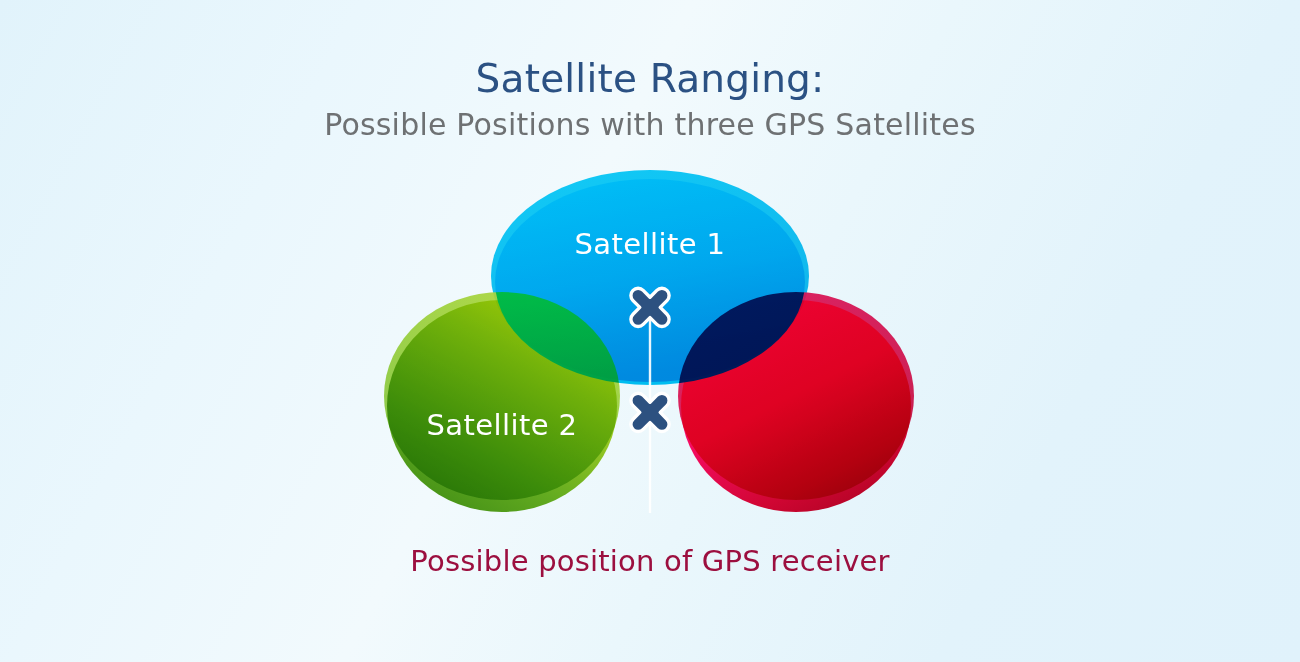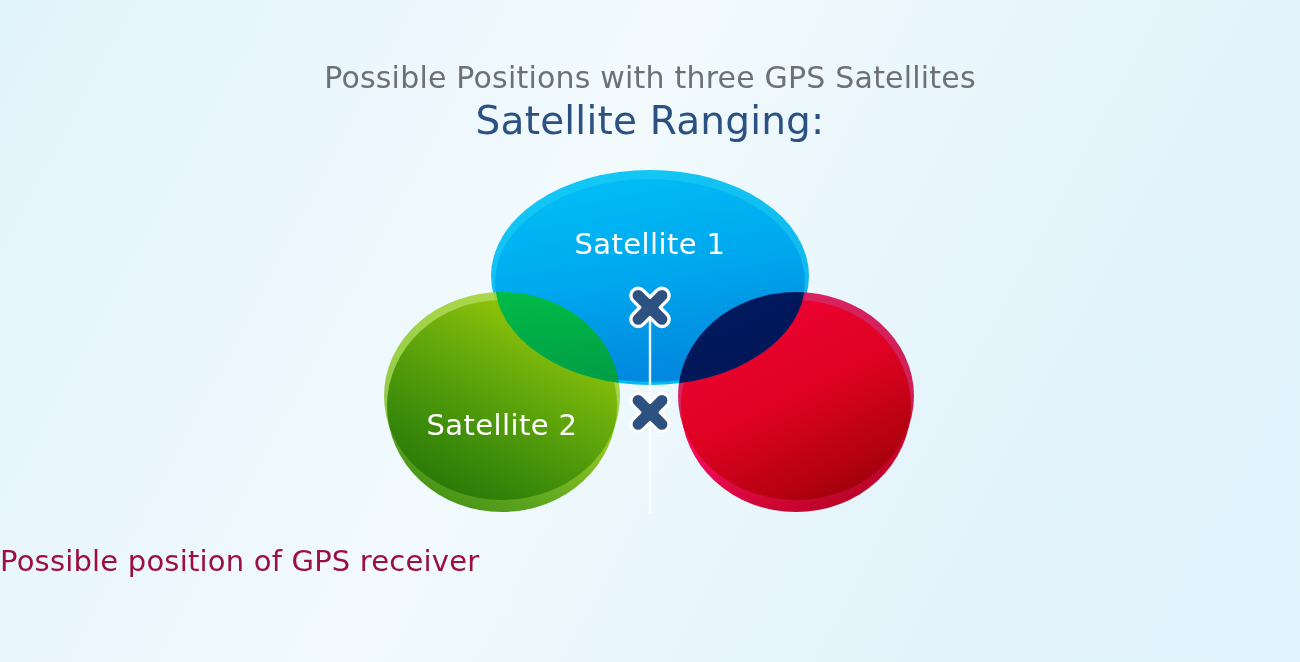--- a/index.html
+++ b/index.html
@@ -85,35 +85,36 @@
   #label-sat1 { left: 500px; top: 227px; width: 300px; }
   #label-sat2 { left: 352px; top: 408px; width: 300px; }
   #label-sat3 { left: 646px; top: 408px; width: 300px; }
 
   
   #caption {
     position: absolute;
     left: 0;
     top: 541px;
     width: 1300px;
+    text-align: center;
     font-size: 29px;
     line-height: 40px;
     color: #9c0f3f;
     letter-spacing: 0.2px;
     user-select: none;
   }
 </style>
 </head>
 <body>
 
 <div id="stage">
 
   <div id="heading-block">
+    <div id="page-title">Satellite Ranging:</div>
     <div id="page-subtitle">Possible Positions with three GPS Satellites</div>
-    <div id="page-title">Satellite Ranging:</div>
   </div>
 
   <div id="venn-wrap">
 
     <svg id="venn-svg" viewBox="0 0 1300 662">
       <defs>
 
         <linearGradient id="g-cyan-outer" x1="0" y1="0" x2="0.25" y2="1">
           <stop offset="0%" stop-color="#00f0ff"></stop>
           <stop offset="55%" stop-color="#00dcfb"></stop>

